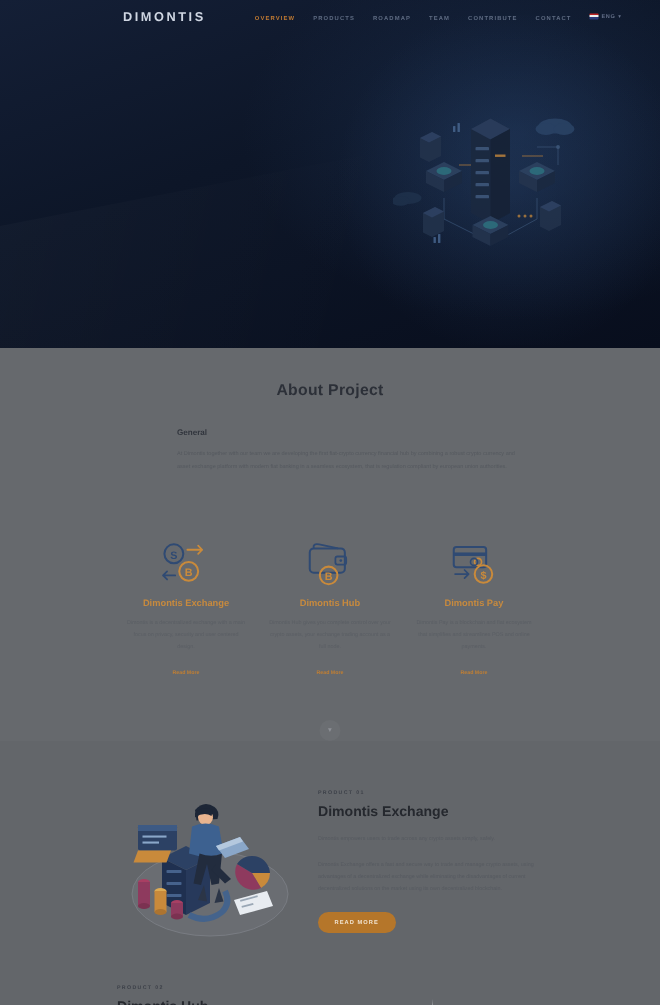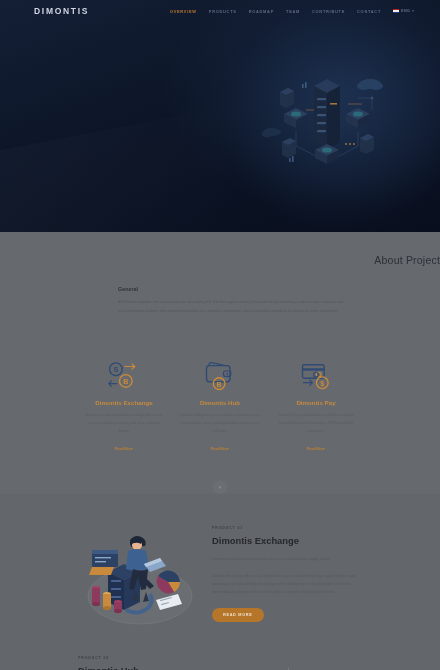--- a/index.html
+++ b/index.html
@@ -31,21 +31,21 @@
     position: absolute; right: -30px; top: 10px;
     width: 260px; height: 220px;
     background: radial-gradient(circle at 50% 50%, rgba(58,96,150,0.22), rgba(0,0,0,0) 68%);
     pointer-events: none;
   }
 
   
   .nav {
     position: relative; z-index: 5;
     display: flex; align-items: center;
-    height: 22px; padding: 0 26px 0 34px;
+    height: 22px; padding: 0 26px 0 82px;
   }
   .logo {
     font-size: 8.5px; font-weight: bold; letter-spacing: 1.7px;
     color: #cfd6e2;
   }
   .nav-links { display: flex; align-items: center; gap: 12px; margin-left: auto; }
   .nav-link {
     font-size: 3.9px; letter-spacing: 0.75px; font-weight: bold;
     color: #5e6b82; text-transform: uppercase; white-space: nowrap;
   }
@@ -69,21 +69,21 @@
     margin-top: 10px;
     font-size: 4.1px; line-height: 2.15; color: #4d5b74;
   }
 
   
   .hero-art { position: absolute; right: 48px; top: 58px; width: 130px; height: 115px; z-index: 3; }
 
   
   .about { background: #66696d; padding: 22px 0 0 0; }
   .about-title {
-    text-align: right; font-size: 10.5px; font-weight: normal;
+    text-align: center; font-size: 10.5px; font-weight: bold;
     color: #2c3038; letter-spacing: 0.2px;
   }
   .about-card {
     margin: 20px 88px 0 118px;
     color: #4c5058;
   }
   .about-card-h { font-size: 5.4px; font-weight: bold; color: #31353d; }
   .about-card-p { margin-top: 6px; font-size: 3.7px; line-height: 2.3; color: #55595f; }
 
   

